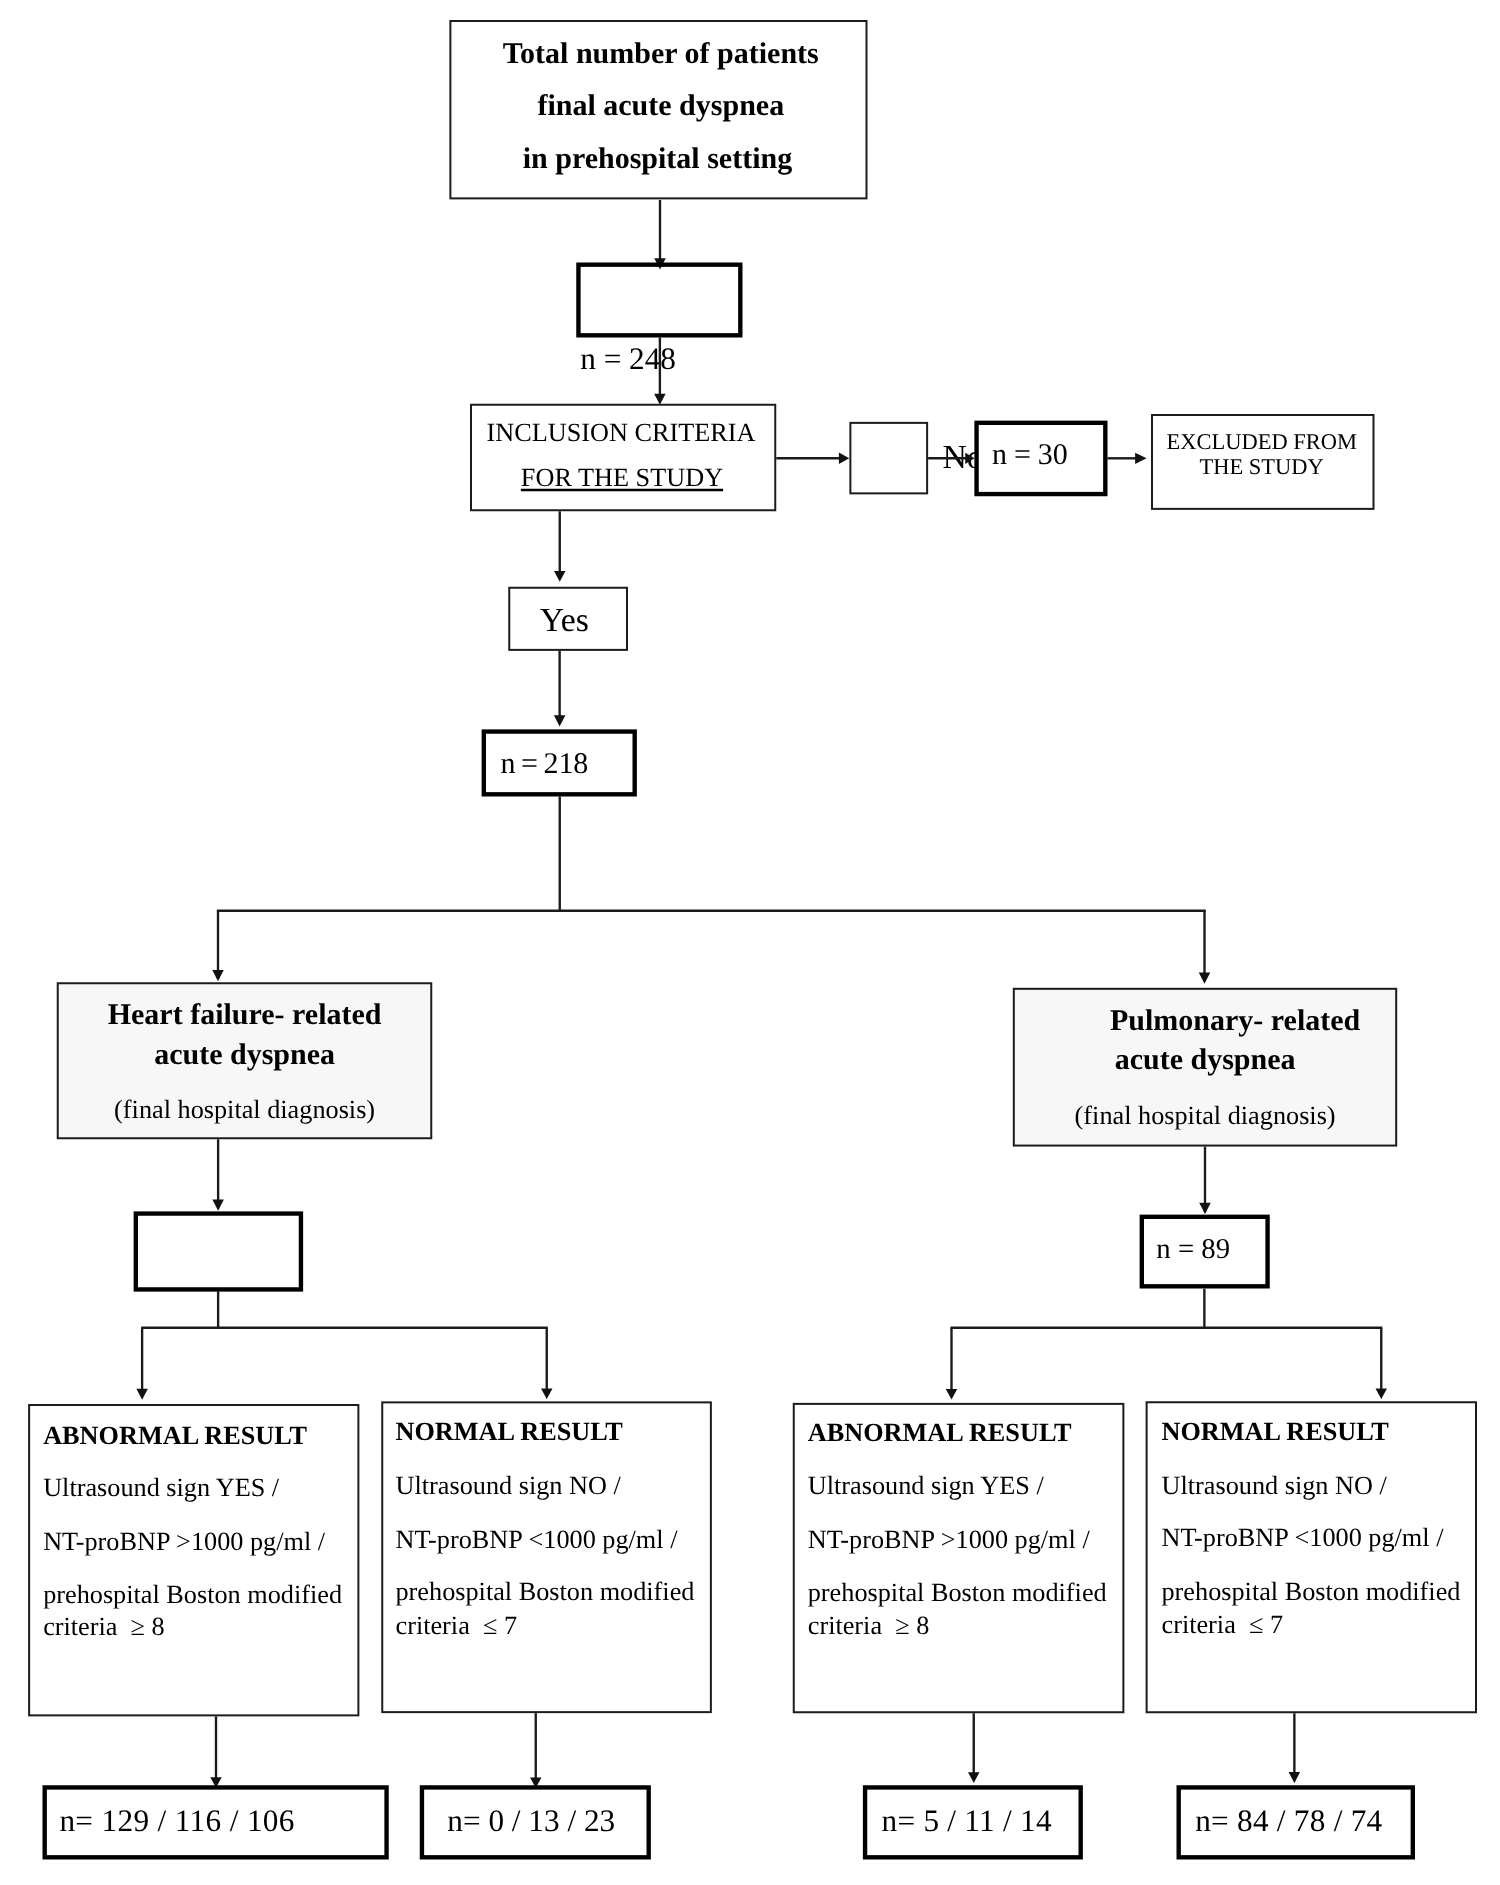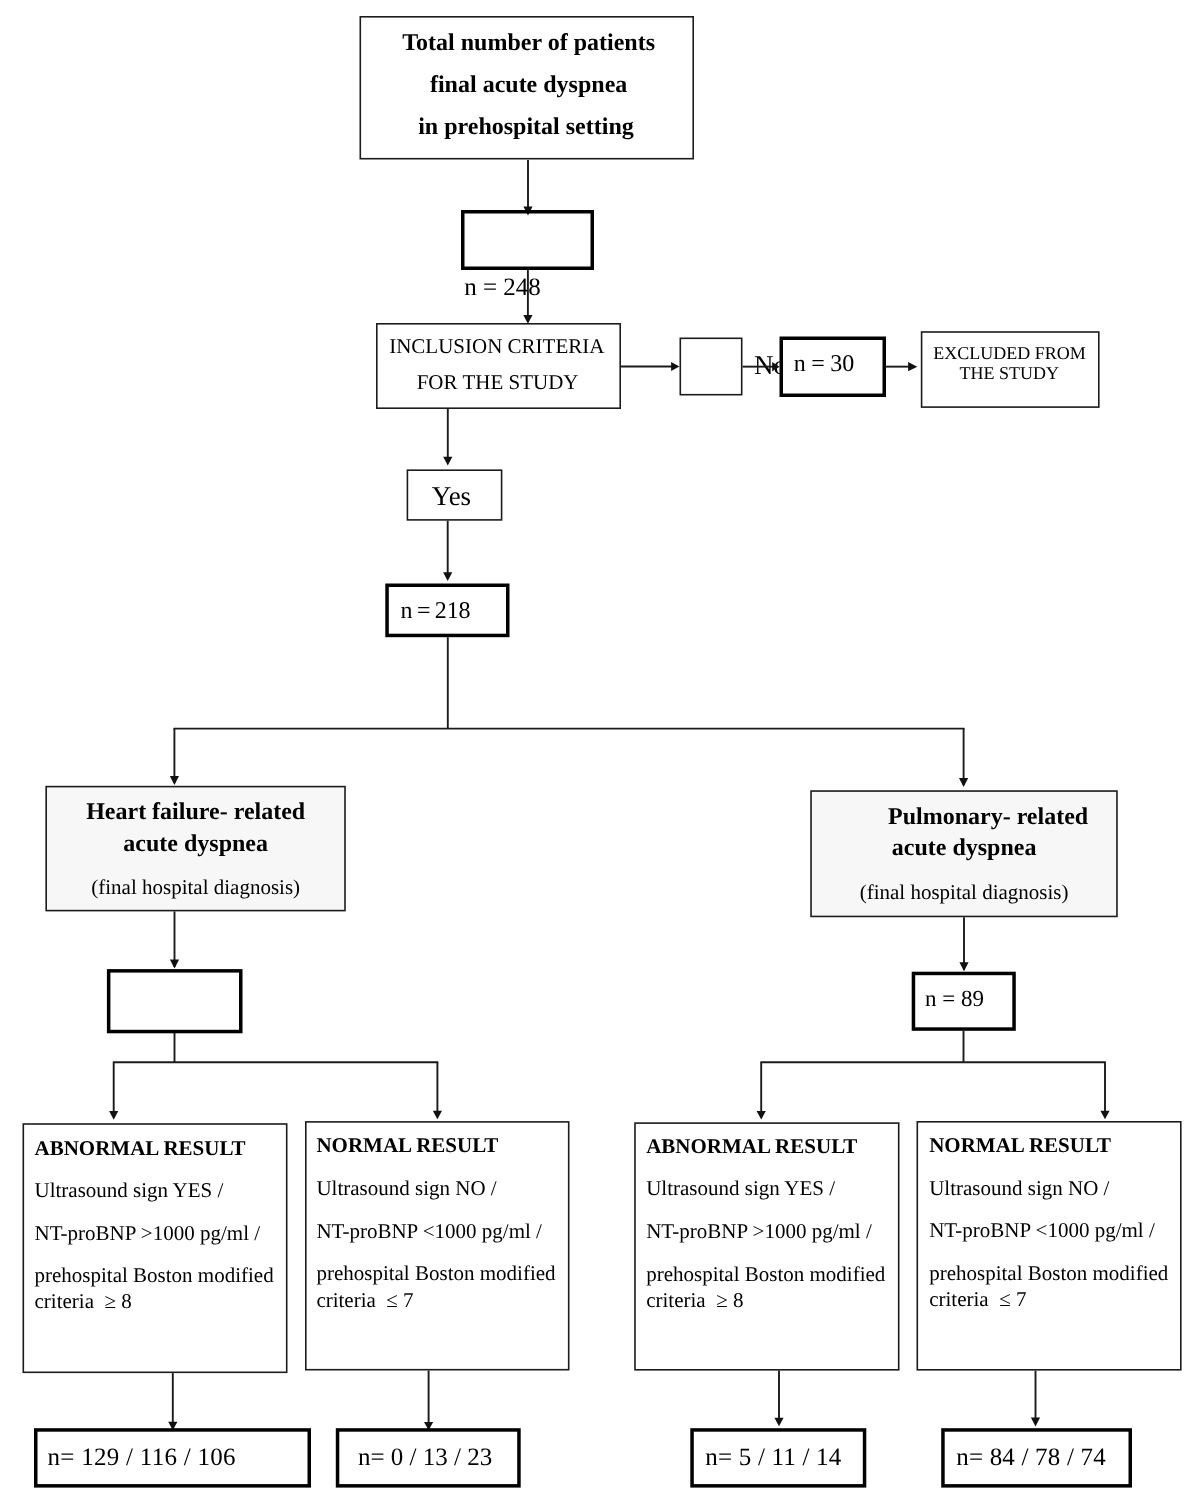--- a/index.html
+++ b/index.html
@@ -26,21 +26,21 @@
     <div class="t c" style="left:2.3px;top:54.9px;width:331.7px;font-size:24px;font-weight:bold;">final acute dyspnea</div>
     <div class="t c" style="left:-0.4px;top:96.8px;width:331.7px;font-size:24px;font-weight:bold;">in prehospital setting</div>
   </div>
 
   <div class="box b3" style="left:449px;top:210px;width:133px;height:60px;margin-top:48px;">
     <div class="t" style="left:12.2px;top:13.4px;font-size:25px;">n = 248</div>
   </div>
 
   <div class="box b1" style="left:376px;top:323px;width:245px;height:86px;">
     <div class="t c" style="left:-1.3px;top:9.9px;width:242.2px;font-size:21px;">INCLUSION CRITERIA</div>
-    <div class="t c" style="left:-0.5px;top:45.8px;width:242.2px;font-size:21px;">FOR THE STUDY</div>
+    <div class="t c" style="left:-0.5px;top:45.8px;width:242.2px;font-size:21px;text-decoration:underline;">FOR THE STUDY</div>
   </div>
 
   <div class="box b1" style="left:703px;top:337.5px;width:63px;height:58px;margin-left:39px;">
     <div class="t c" style="left:-2.6px;top:11.2px;width:60.2px;font-size:27px;">No</div>
   </div>
 
   <div class="box b3" style="left:779.5px;top:336.5px;width:106.5px;height:60.5px;">
     <div class="t" style="left:11.2px;top:11.2px;font-size:24px;word-spacing:-0.5px;">n = 30</div>
   </div>
 

